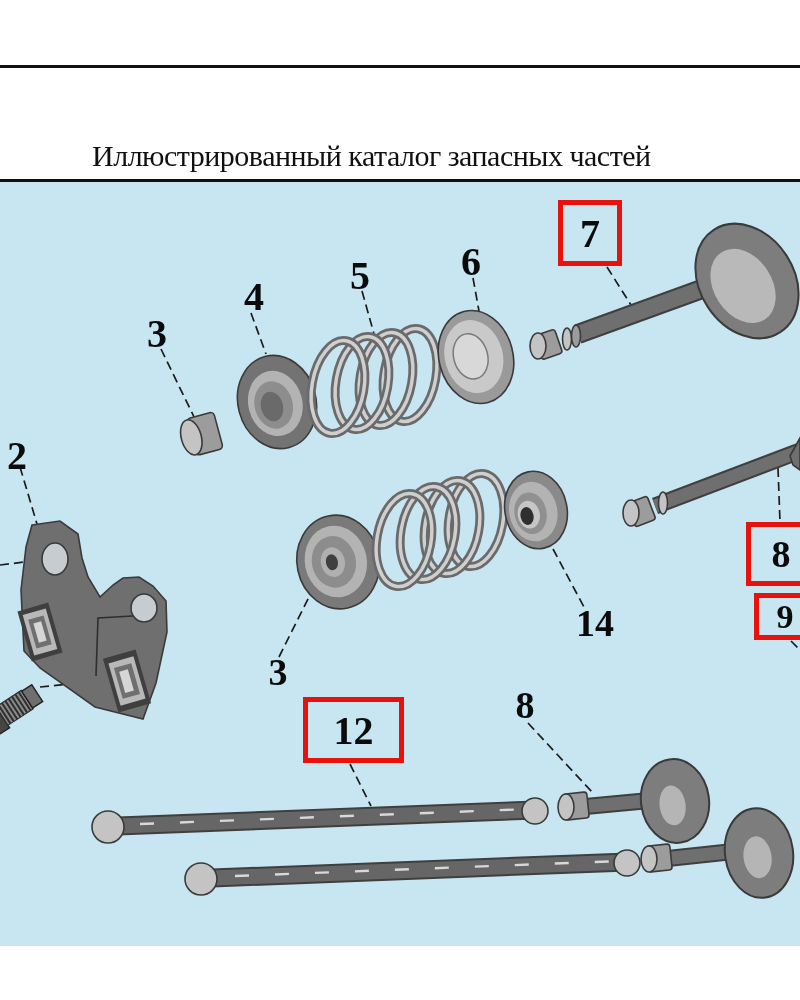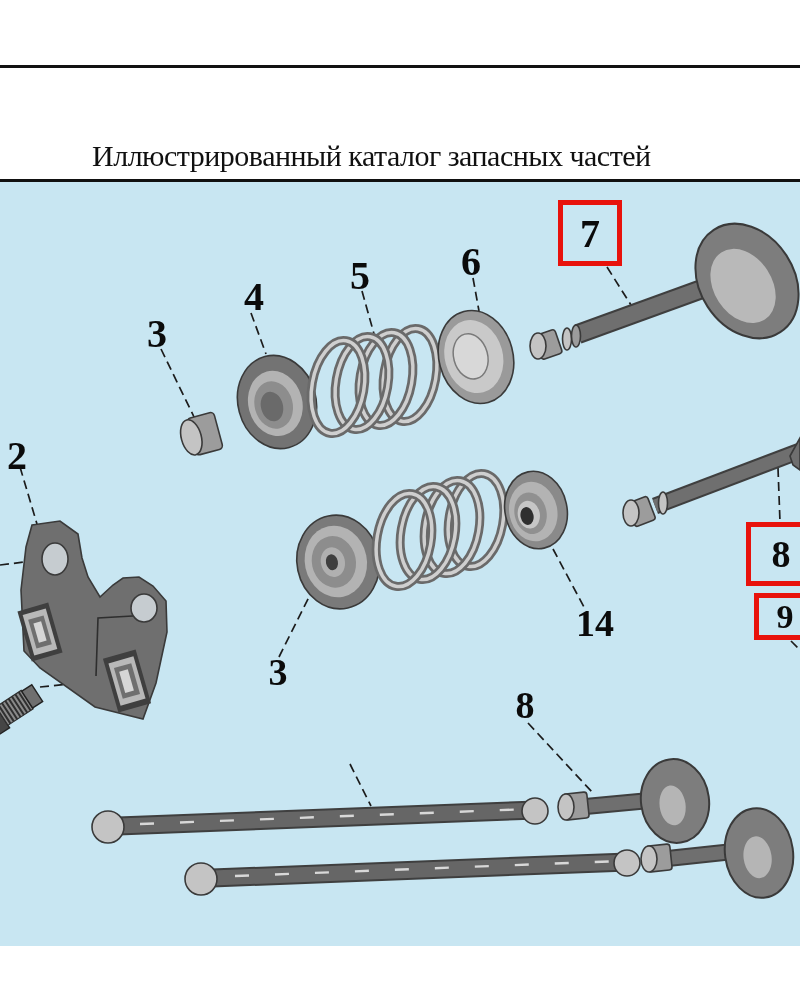--- a/index.html
+++ b/index.html
@@ -248,15 +248,18 @@
 
     <div class="hlbox" style="left:558px;top:18px;width:64px;height:66px;font-size:40px">
       <span>7</span>
     </div>
     <div class="hlbox" style="left:746px;top:340px;width:70px;height:64px;font-size:38px">
       <span>8</span>
     </div>
     <div class="hlbox" style="left:754px;top:411px;width:62px;height:47px;font-size:34px">
       <span>9</span>
     </div>
+    <div class="hlbox" style="left:303px;top:515px;width:101px;height:66px;font-size:40px">
+      <span>12</span>
+    </div>
 
   </div>
 </div>
 
 </body></html>

